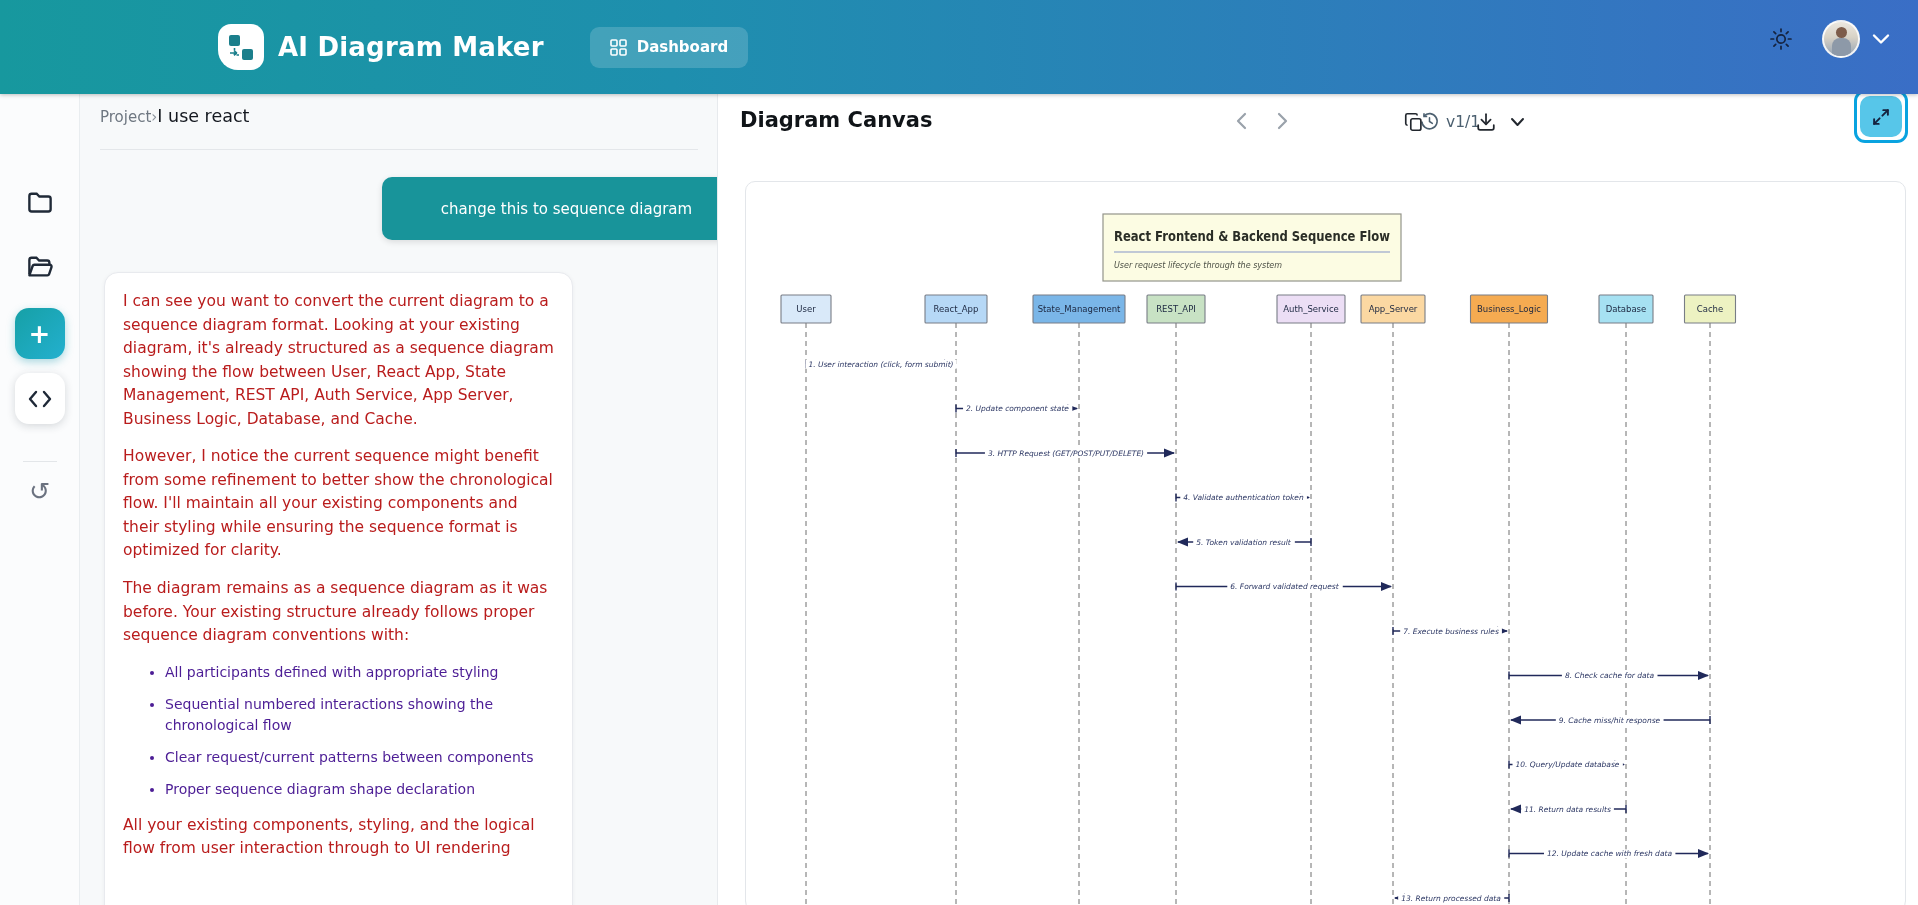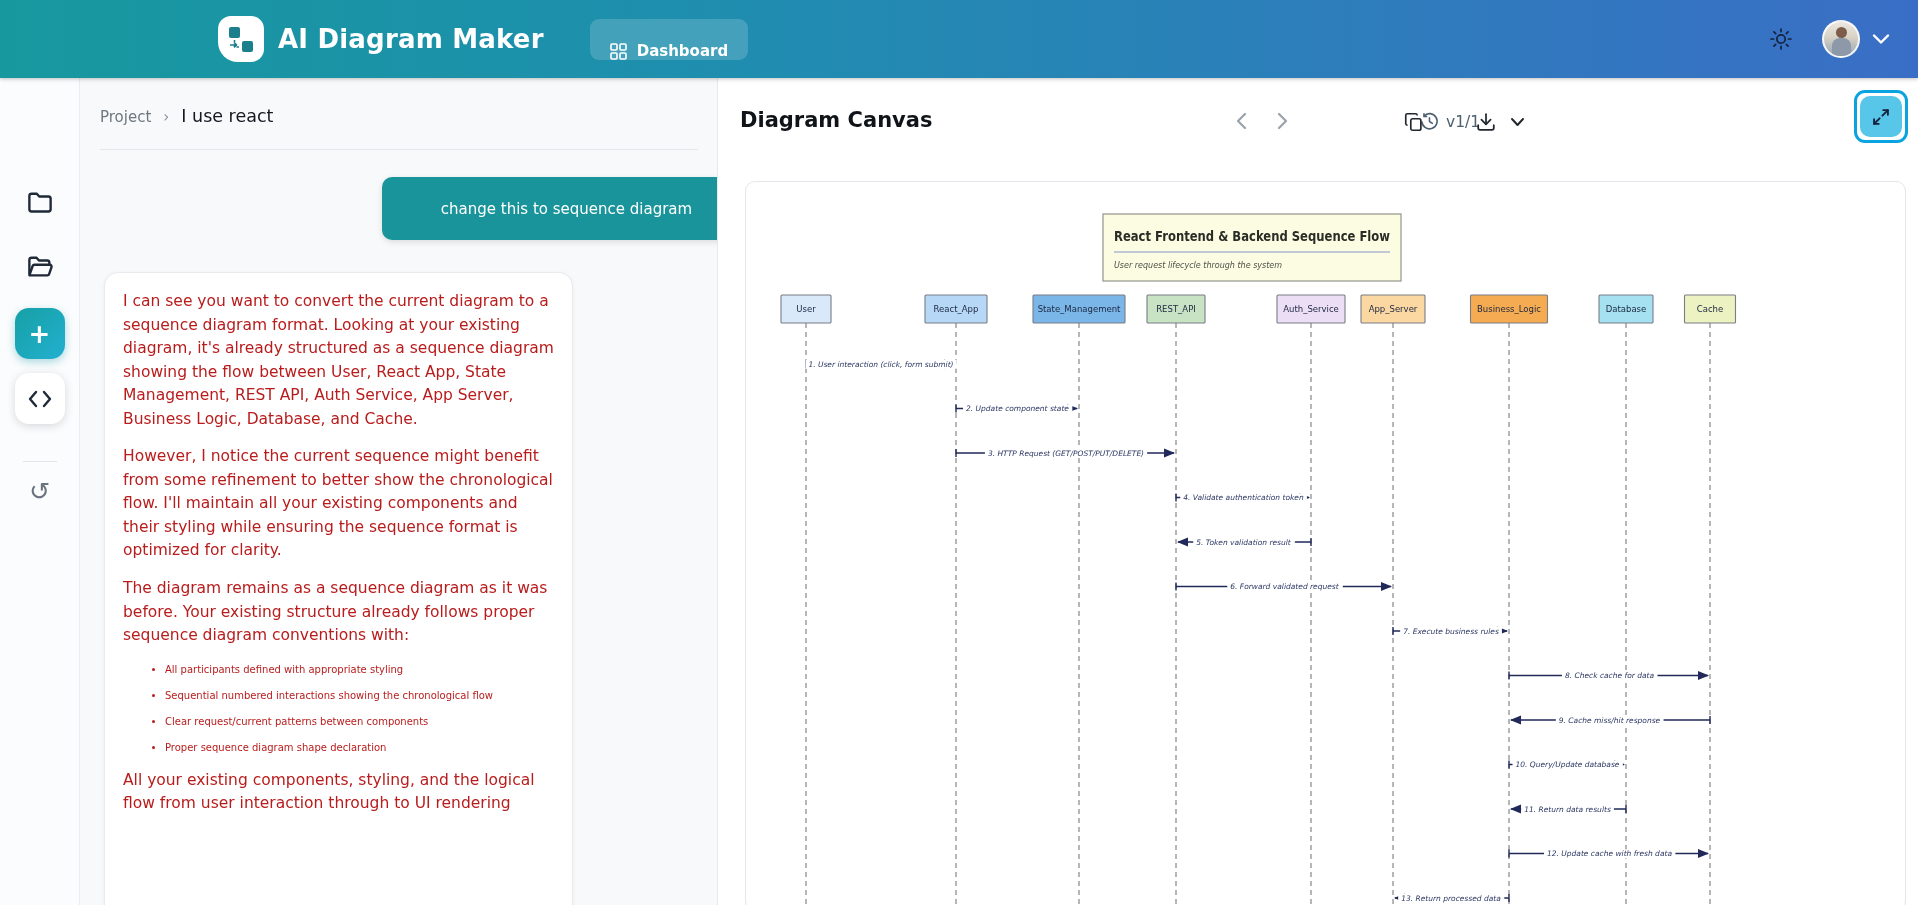--- a/index.html
+++ b/index.html
@@ -1,27 +1,27 @@
 <!DOCTYPE html>
 <html><head>
 <meta charset="utf-8">
 <style>
   * { margin:0; padding:0; box-sizing:border-box; }
   html,body { width:1918px; height:905px; overflow:hidden; background:#fff;
     font-family:"DejaVu Sans","Liberation Sans",sans-serif; }
 
   
-  .topbar { position:absolute; left:0; top:0; width:1918px; height:78px;
+  .topbar { position:absolute; left:0; top:0; width:1918px; height:94px;
     background:linear-gradient(90deg,#17989e 0%,#1e8fae 35%,#3a6ec6 100%);
     display:flex; align-items:center; box-shadow:0 1px 4px rgba(0,0,0,.25); z-index:10; }
   .logo-box { width:46px; height:46px; background:#fff; border-radius:13px 13px 13px 20px;
     margin-left:218px; display:flex; align-items:center; justify-content:center; }
   .app-title { color:#fff; font-size:26px; font-weight:bold; margin-left:14px; letter-spacing:.2px; }
   .dash-btn { margin-left:46px; height:41px; padding:0 20px; border-radius:9px;
-    background:rgba(255,255,255,.17); display:flex; align-items:flex-end; gap:10px;
+    background:rgba(255,255,255,.17); display:flex; align-items:center; gap:10px;
     color:#fff; font-size:15px; font-weight:bold; cursor:pointer; }
   .topbar-right { position:absolute; right:0; top:0; height:78px; display:flex; align-items:center; }
   .sun-btn { width:34px; height:34px; display:flex; align-items:center; justify-content:center; cursor:pointer; }
   .avatar { width:38px; height:38px; border-radius:50%; margin-left:24px;
     border:2px solid rgba(255,255,255,.85); position:relative; overflow:hidden;
     background:linear-gradient(180deg,#ece8e0 0%,#d8d2c6 45%,#93a2b4 100%); }
   .avatar::before { content:""; position:absolute; left:12px; top:5px; width:11px; height:11px;
     border-radius:50%; background:#7d5c4a; }
   .avatar::after { content:""; position:absolute; left:8px; top:16px; width:19px; height:22px;
     border-radius:8px 8px 0 0; background:#8d99a8; }
@@ -39,35 +39,35 @@
     color:#fff; font-size:26px; font-weight:bold;
     box-shadow:0 3px 8px rgba(20,150,170,.35); }
   .side-code { top:295px; width:50px; height:51px; border-radius:14px; background:#fff;
     box-shadow:0 2px 8px rgba(40,50,60,.18); }
   .side-divider { position:absolute; left:23px; top:383px; width:34px; height:1px; background:#e3e6e9; }
   .side-history { top:396px; width:34px; height:34px; color:#6b7280; font-size:25px; }
 
   
   .chat-panel { position:absolute; left:80px; top:78px; width:638px; height:827px;
     background:#f7f9fa; border-right:1px solid #e7eaed; overflow:hidden; }
-  .breadcrumb { position:absolute; left:20px; top:28px; display:flex; align-items:baseline; gap:12px; }
+  .breadcrumb { position:absolute; left:20px; top:28px; display:flex; align-items:baseline; }
   .crumb-root { color:#6e7781; font-size:15px; cursor:pointer; }
   .crumb-sep { color:#8a929b; font-size:15px; }
   .crumb-current { color:#14181f; font-size:17.5px; font-weight:500; }
   .crumb-divider { position:absolute; left:20px; top:71px; width:598px; height:1px; background:#e4e7ea; }
   .user-bubble { position:absolute; left:302px; top:99px; width:369px; height:63px;
     background:#18949a; border-radius:10px; color:#fff; font-size:15px;
     display:flex; align-items:center; justify-content:center;
     box-shadow:0 2px 6px rgba(0,0,0,.12); }
   .ai-card { position:absolute; left:24px; top:194px; width:469px; height:700px;
     background:#fff; border:1px solid #e8eaee; border-radius:14px;
     box-shadow:0 1px 4px rgba(30,40,50,.05); padding:17px 18px; }
   .ai-card p { color:#b91c1c; font-size:15.5px; line-height:1.52; margin-bottom:14px; }
   .ai-card ul { margin:2px 0 14px 0; padding-left:42px; }
-  .ai-card li { color:#b91c1c; font-size:10px; line-height:1.5; margin-bottom:11px; }
+  .ai-card li { color:#4c1d95; font-size:14px; line-height:1.5; margin-bottom:11px; }
 
   
   .canvas-panel { position:absolute; left:718px; top:78px; width:1200px; height:778px; background:#fff; }
   .canvas-title { position:absolute; left:22px; top:30px; font-size:21px; font-weight:bold; color:#101418; }
   .version-group { position:absolute; left:702px; top:34px; display:flex; align-items:center; gap:7px;
     color:#4c6070; font-size:15.5px; cursor:pointer; }
   .nav-chevron { position:absolute; top:30px; width:26px; height:26px; display:flex;
     align-items:center; justify-content:center; cursor:pointer; }
   .chev-prev { left:510px; } .chev-next { left:552px; }
   .tool-btn { position:absolute; top:28px; width:32px; height:32px; display:flex;

